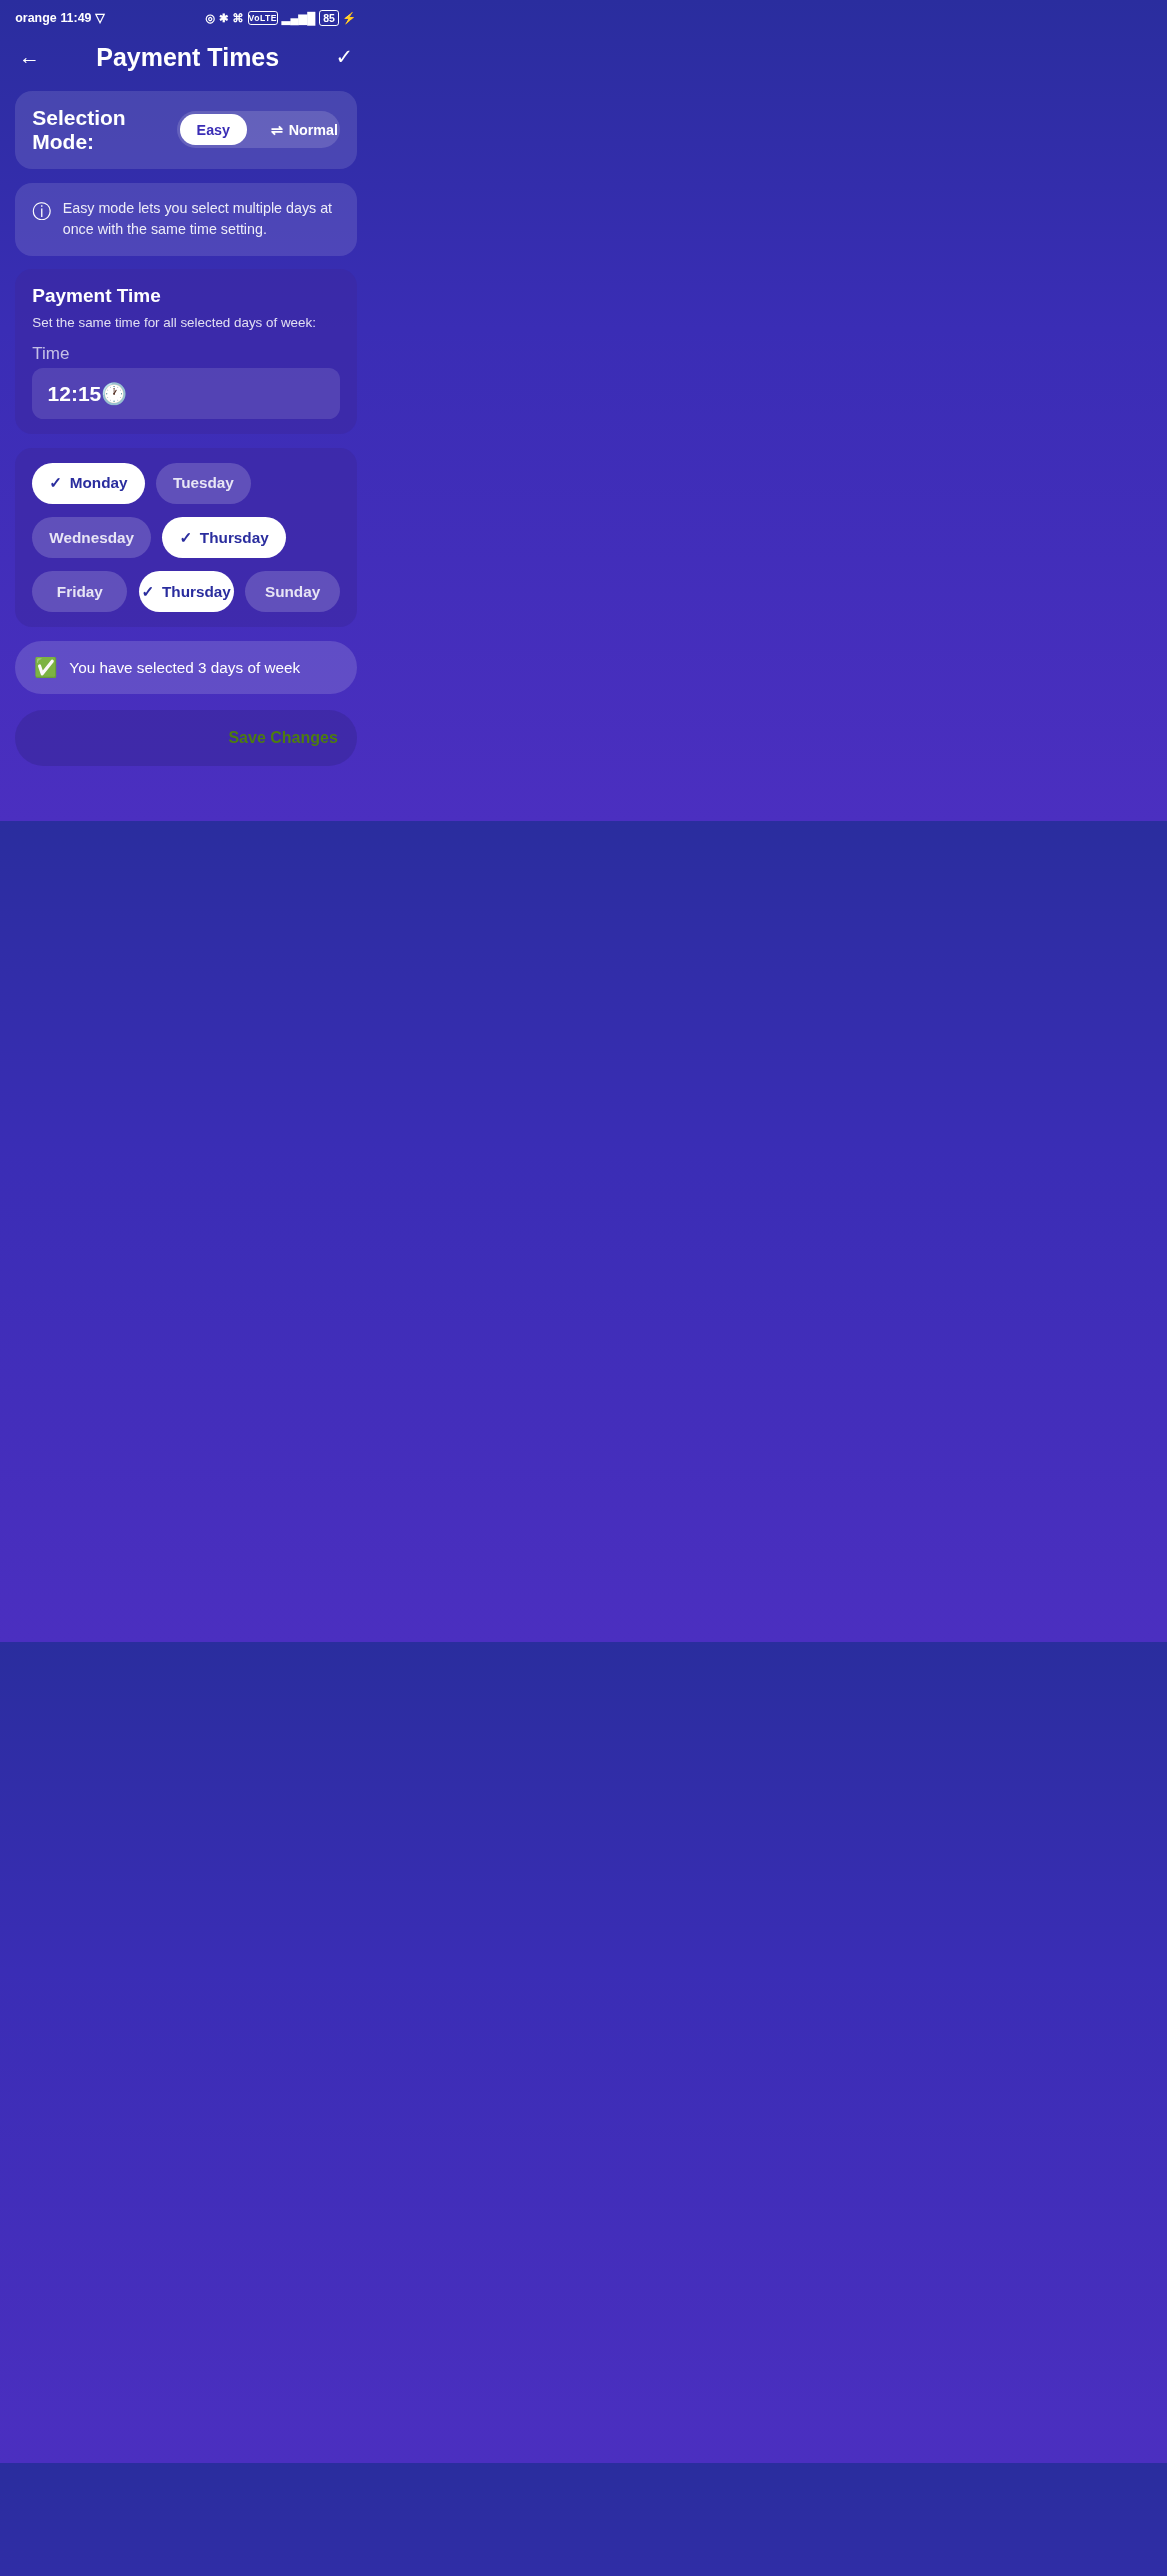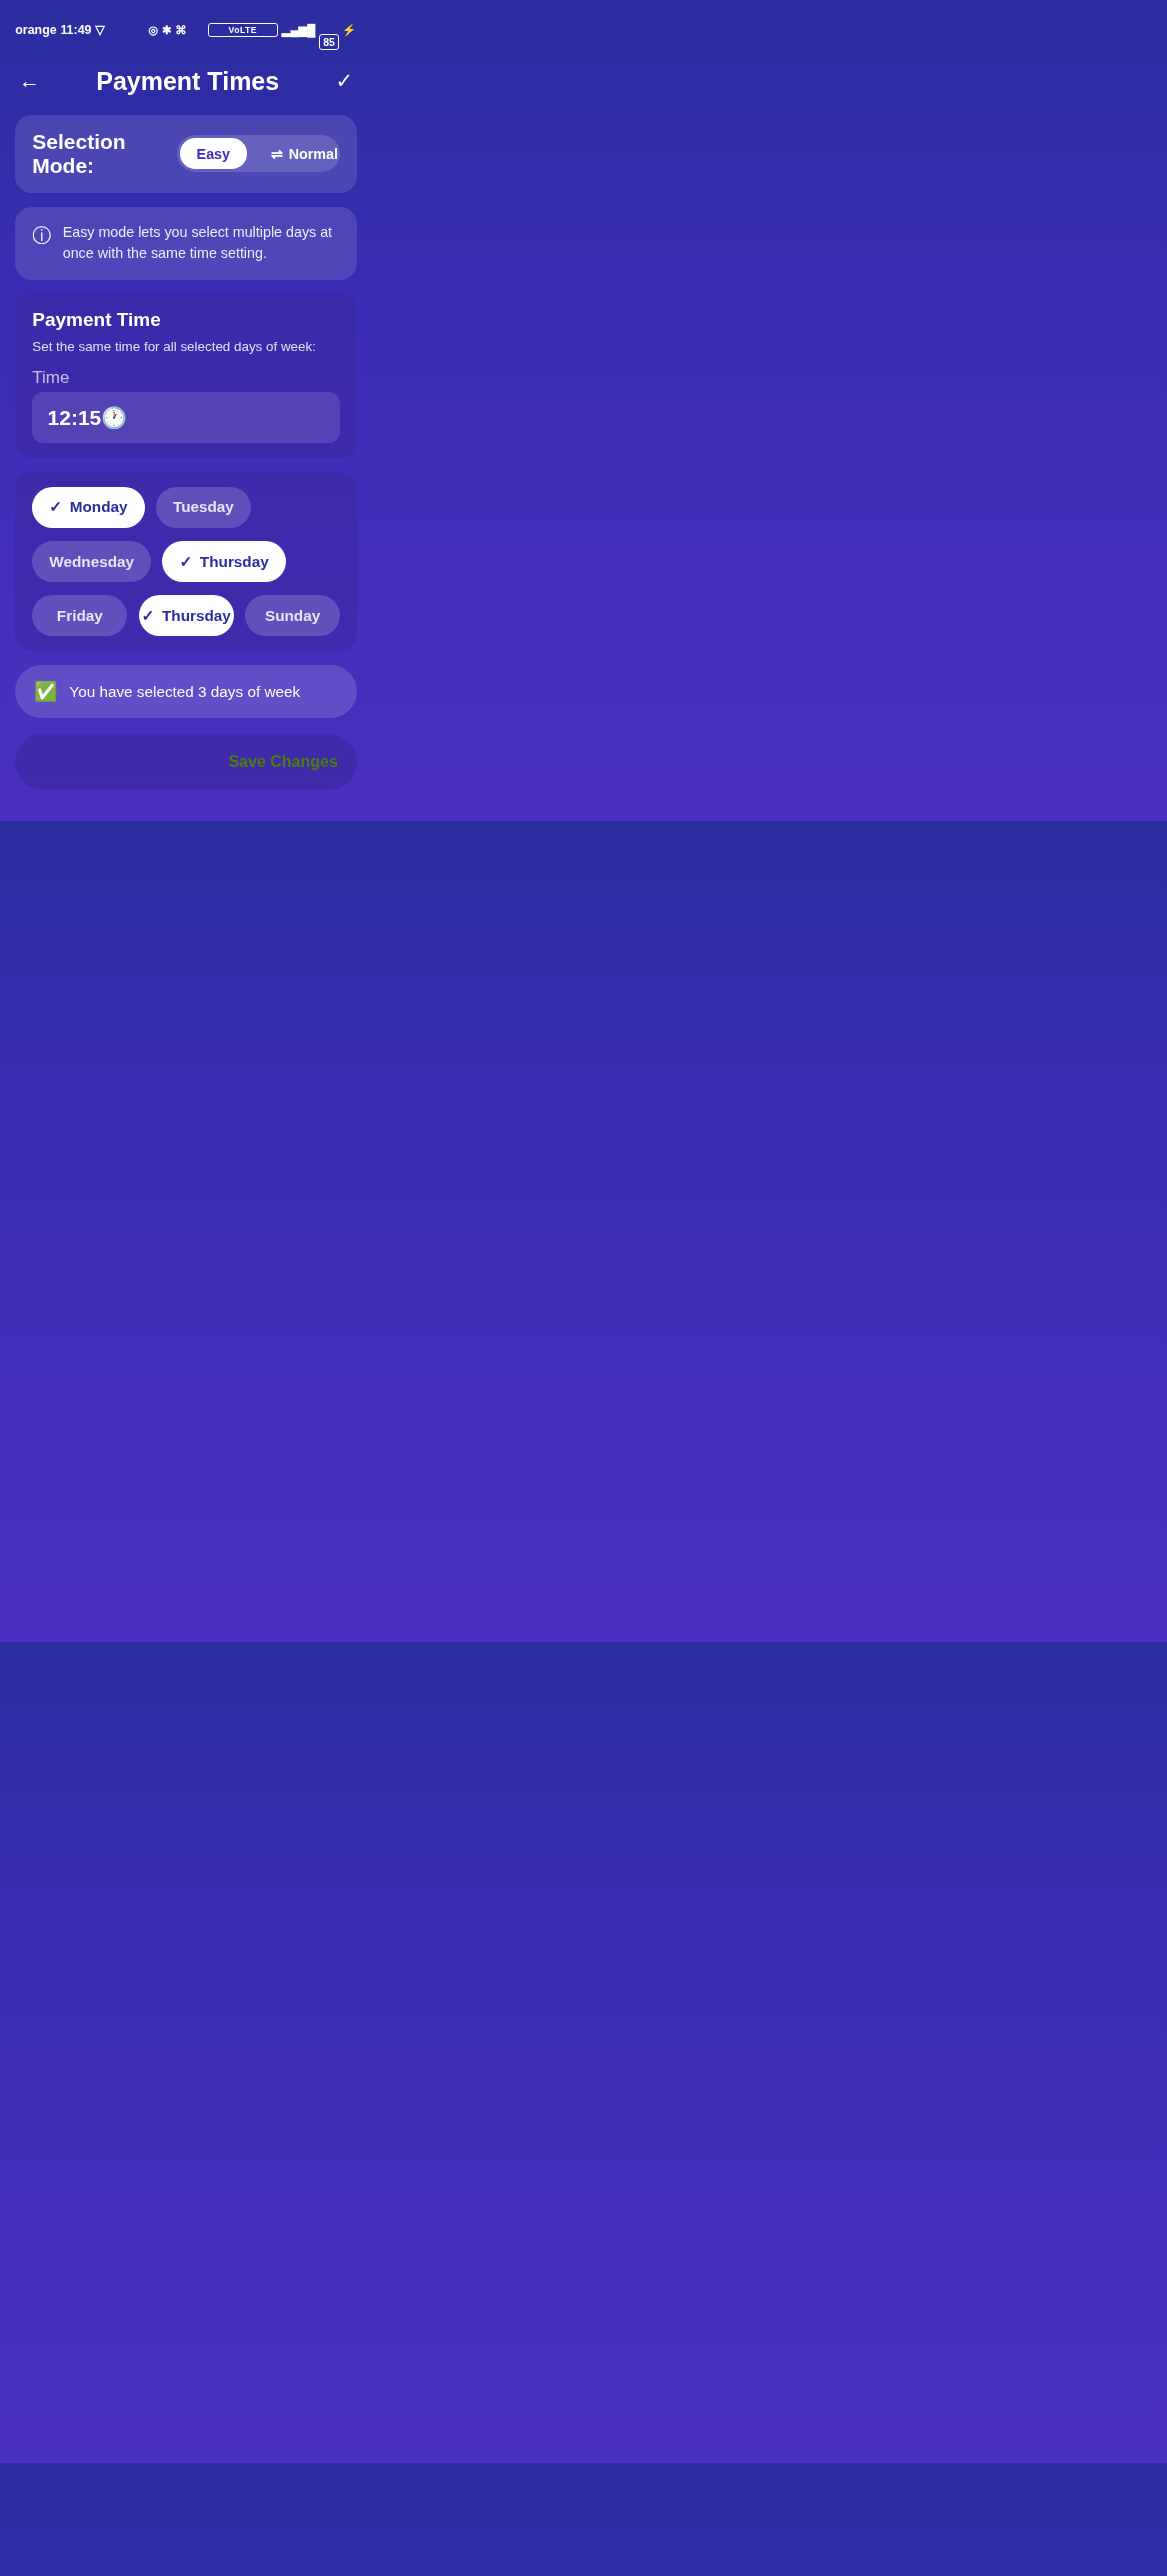--- a/index.html
+++ b/index.html
@@ -24,21 +24,20 @@
       font-weight: 600;
     }
     .status-left { display: flex; align-items: center; gap: 3.8px; }
     .status-right { display: flex; align-items: center; gap: 3.8px; font-size: 11.4px; }
     .battery-box {
       border: 1.4px solid white;
       border-radius: 2.9px;
       padding: 1px 2.9px;
       font-size: 10.5px;
       font-weight: 700;
-      margin-top: 24px;
     }
 
     
     .header {
       display: flex;
       align-items: center;
       justify-content: space-between;
       padding: 11.4px 19px 19px;
     }
     .header-title {
@@ -237,25 +236,24 @@
       font-size: 16px;
       font-weight: 800;
       color: #4d7c0f;
       cursor: pointer;
       text-align: right;
     }
 
     .volte-badge {
       border: 1.4px solid white;
       border-radius: 2.9px;
-      padding: 1px 20px;
+      padding: 1px 0;
       font-size: 8.6px;
       font-weight: 800;
       letter-spacing: 0.5px;
-      margin-left: 17px;
     }
   </style>
 </head>
 <body>
 
 
 
 
 <div class="status-bar">
   <div class="status-left">

